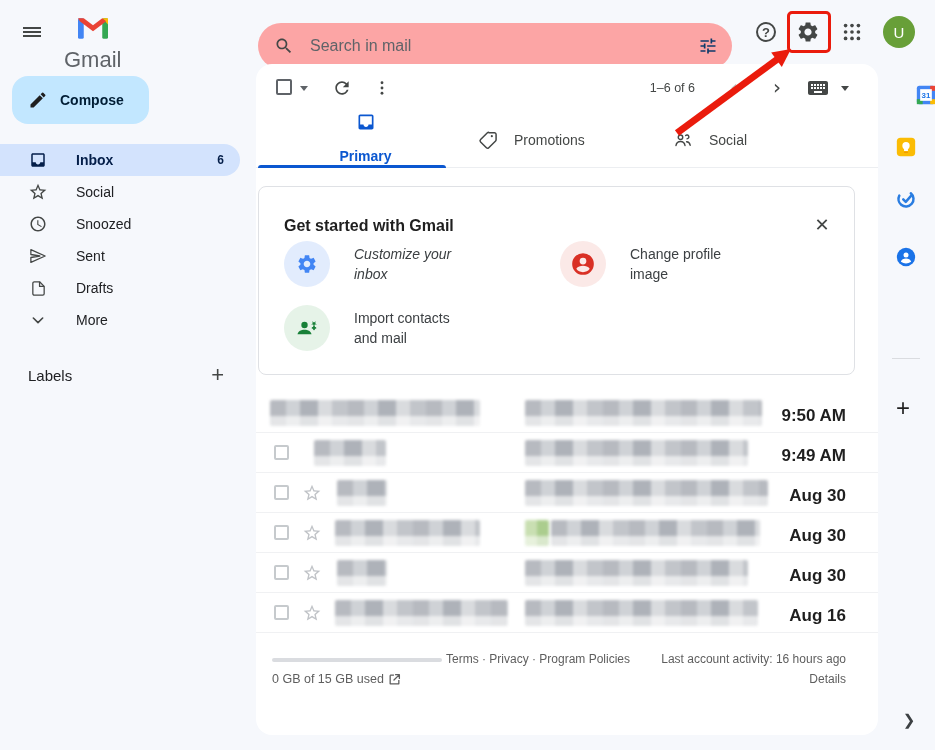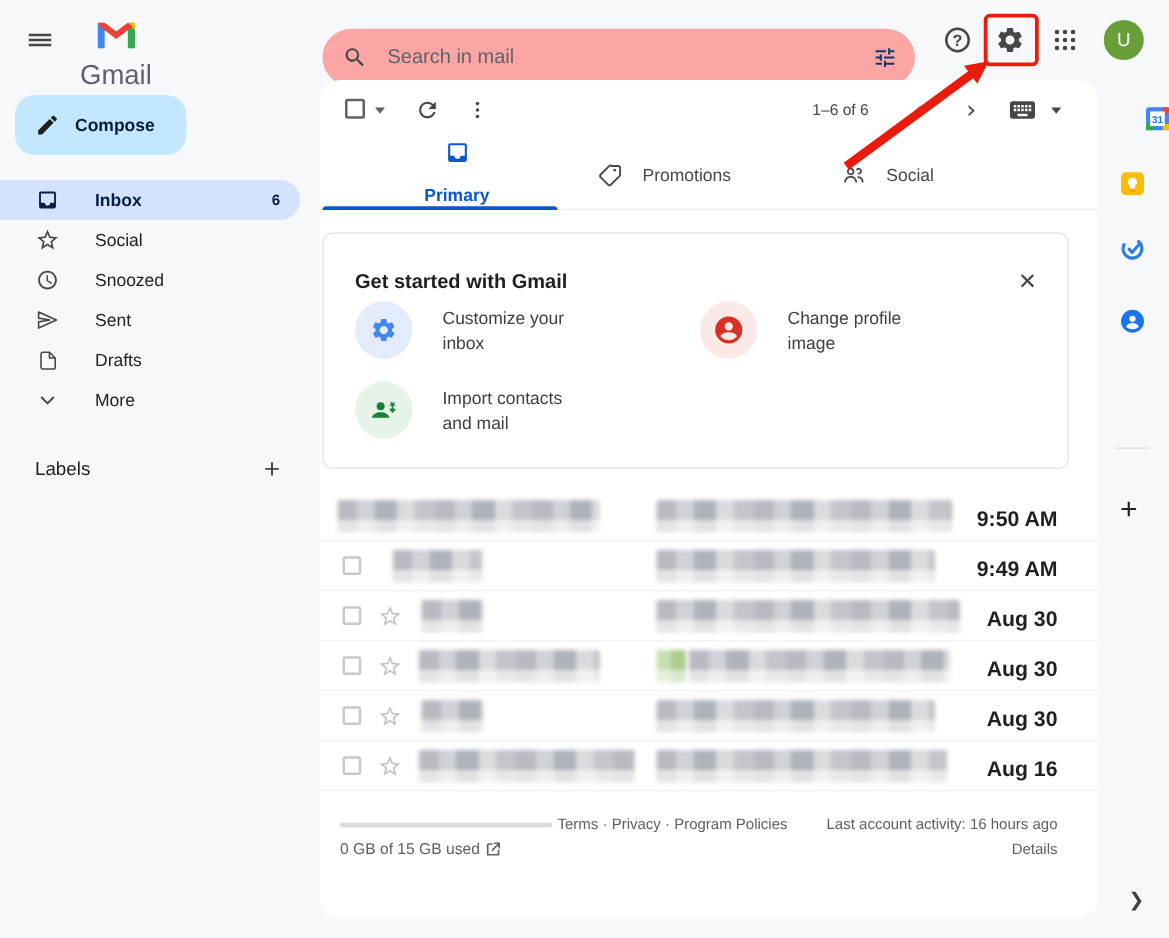--- a/index.html
+++ b/index.html
@@ -295,21 +295,21 @@
           <path d="M16.3 14.1c2.3.2 3.9 1.6 4.3 4.2"></path>
         </svg>
       <span>Social</span>
     </div>
   </div>
 
   <div class="card">
     <div class="card-title">Get started with Gmail</div>
     <div class="card-close">✕</div>
 
-    <div class="card-item" style="left:25px;top:54px;">
+    <div class="card-item" style="left:25px;top:54px;font-style:italic;">
       <div class="ci-circle c-blue">
         <svg width="22" height="22" viewBox="0 0 24 24" fill="#4285f4">
             <path d="M19.14 12.94c.04-.3.06-.61.06-.94s-.02-.64-.07-.94l2.03-1.58c.18-.14.23-.41.12-.61l-1.92-3.32c-.12-.22-.37-.29-.59-.22l-2.39.96c-.5-.38-1.03-.7-1.62-.94l-.36-2.54c-.04-.24-.24-.41-.48-.41h-3.84c-.24 0-.43.17-.47.41l-.36 2.54c-.59.24-1.13.57-1.62.94l-2.39-.96c-.22-.08-.47 0-.59.22L2.74 8.87c-.12.21-.07.47.12.61l2.03 1.58c-.05.3-.09.63-.09.94s.02.64.07.94l-2.03 1.58c-.18.14-.23.41-.12.61l1.92 3.32c.12.22.37.29.59.22l2.39-.96c.5.38 1.03.7 1.62.94l.36 2.54c.05.24.24.41.48.41h3.84c.24 0 .44-.17.47-.41l.36-2.54c.59-.24 1.13-.56 1.62-.94l2.39.96c.22.08.47 0 .59-.22l1.92-3.32c.12-.22.07-.47-.12-.61l-2.01-1.58zM12 15.6c-1.98 0-3.6-1.62-3.6-3.6s1.62-3.6 3.6-3.6 3.6 1.62 3.6 3.6-1.62 3.6-3.6 3.6z"></path>
           </svg>
       </div>
       <div class="ci-label">Customize your inbox</div>
     </div>
 
     <div class="card-item" style="left:301px;top:54px;">
       <div class="ci-circle c-red">

